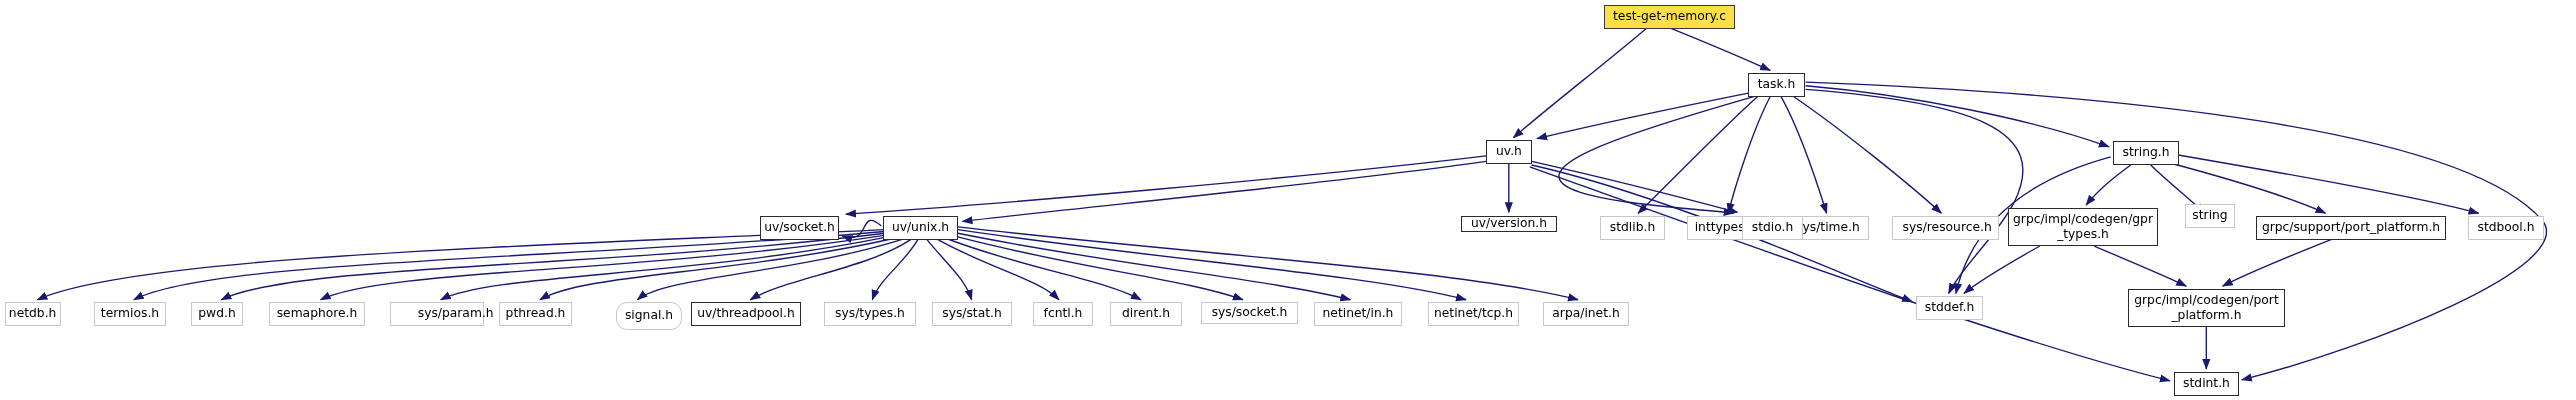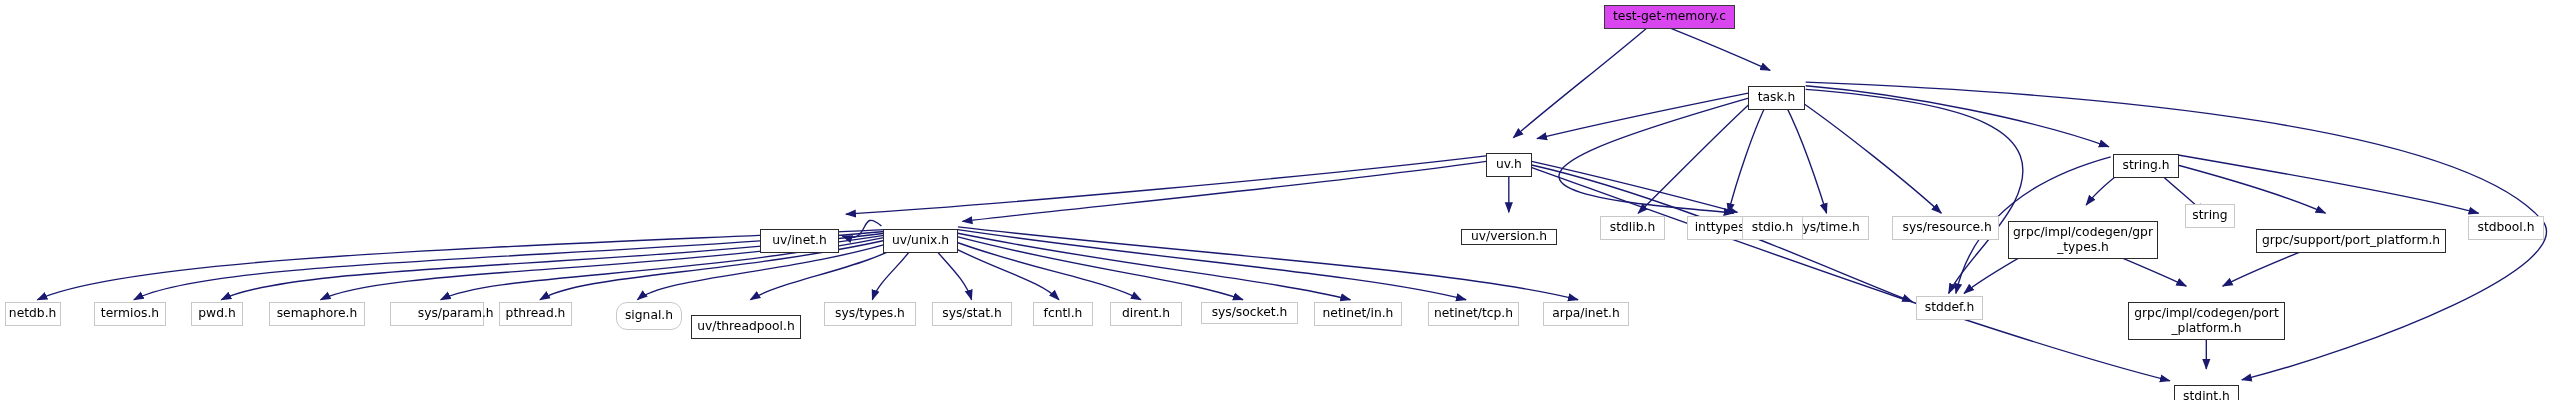--- a/index.html
+++ b/index.html
@@ -18,22 +18,22 @@
     display:flex;align-items:center;justify-content:center;
     text-align:center;
     font-size:12.3px;
     line-height:1.25;
     color:#000000;
     white-space:pre-line;
     z-index:2;
     padding:0 2.7px;
   }
   .node.external{border:0.9px solid #c8c8c8;}
-  .node.internal{border:1.8px solid #2b2b2b;margin-top:13px;}
-  .node.root{border:1.8px solid #3a3a3a;background:#d946ef;}
+  .node.internal{border:1.8px solid #2b2b2b;}
+  .node.root{border:1.8px solid #3a3a3a;background:#fde047;}
   .edge{fill:none;stroke-width:1.5;}
 </style>
 </head>
 <body>
 
 <div id="canvas">
   <svg id="edge-layer" xmlns="http://www.w3.org/2000/svg" width="2576" height="401" viewBox="0 0 2829 440">
     <defs>
       <marker id="arrow" markerUnits="userSpaceOnUse" markerWidth="14" markerHeight="12" refX="11" refY="5" orient="auto">
         <path d="M0,0.5 L12,5 L0,9.5 z" fill="#191970"></path>
@@ -87,21 +87,21 @@
   </svg>
   <div id="nodes">
       <div class="node root" style="left: 1604px; top: 4.6px; width: 131px; height: 24px;">test-get-memory.c</div>
       <div class="node internal" style="left: 1748px; top: 73px; width: 57px; height: 24px;">task.h</div>
       <div class="node internal" style="left: 1486px; top: 140px; width: 46px; height: 24px;">uv.h</div>
       <div class="node external" style="left: 1600px; top: 216px; width: 65px; height: 24px;">stdlib.h</div>
       <div class="node external" style="left: 1687px; top: 216px; width: 77px; height: 24px;">inttypes.h</div>
       <div class="node external" style="left: 1787px; top: 216px; width: 82px; height: 24px;">sys/time.h</div>
       <div class="node external" style="left: 1892px; top: 216px; width: 107px; height: 24px; padding-left: 6px;">sys/resource.h</div>
       <div class="node internal" style="left: 2113px; top: 141px; width: 66px; height: 24px;">string.h</div>
-      <div class="node internal" style="left: 760px; top: 216px; width: 79px; height: 24px;">uv/inet.h</div>
+      <div class="node internal" style="left: 760px; top: 216px; width: 79px; height: 24px;">uv/socket.h</div>
       <div class="node internal" style="left: 883px; top: 216px; width: 75px; height: 24px;">uv/unix.h</div>
       <div class="node internal" style="left: 1461px; top: 216px; width: 96px; height: 16px;">uv/version.h</div>
       <div class="node external" style="left: 1742px; top: 216px; width: 61px; height: 24px;">stdio.h</div>
       <div class="node internal" style="left: 2008px; top: 208px; width: 150px; height: 38px;">grpc/impl/codegen/gpr
 _types.h</div>
       <div class="node external" style="left: 2185px; top: 204px; width: 50px; height: 24px;">string</div>
       <div class="node internal" style="left: 2256px; top: 216px; width: 190px; height: 24px;">grpc/support/port_platform.h</div>
       <div class="node external" style="left: 2468px; top: 216px; width: 76px; height: 24px;">stdbool.h</div>
       <div class="node external" style="left: 1916px; top: 296px; width: 67px; height: 24px;">stddef.h</div>
       <div class="node internal" style="left: 2128px; top: 289px; width: 157px; height: 38px;">grpc/impl/codegen/port

